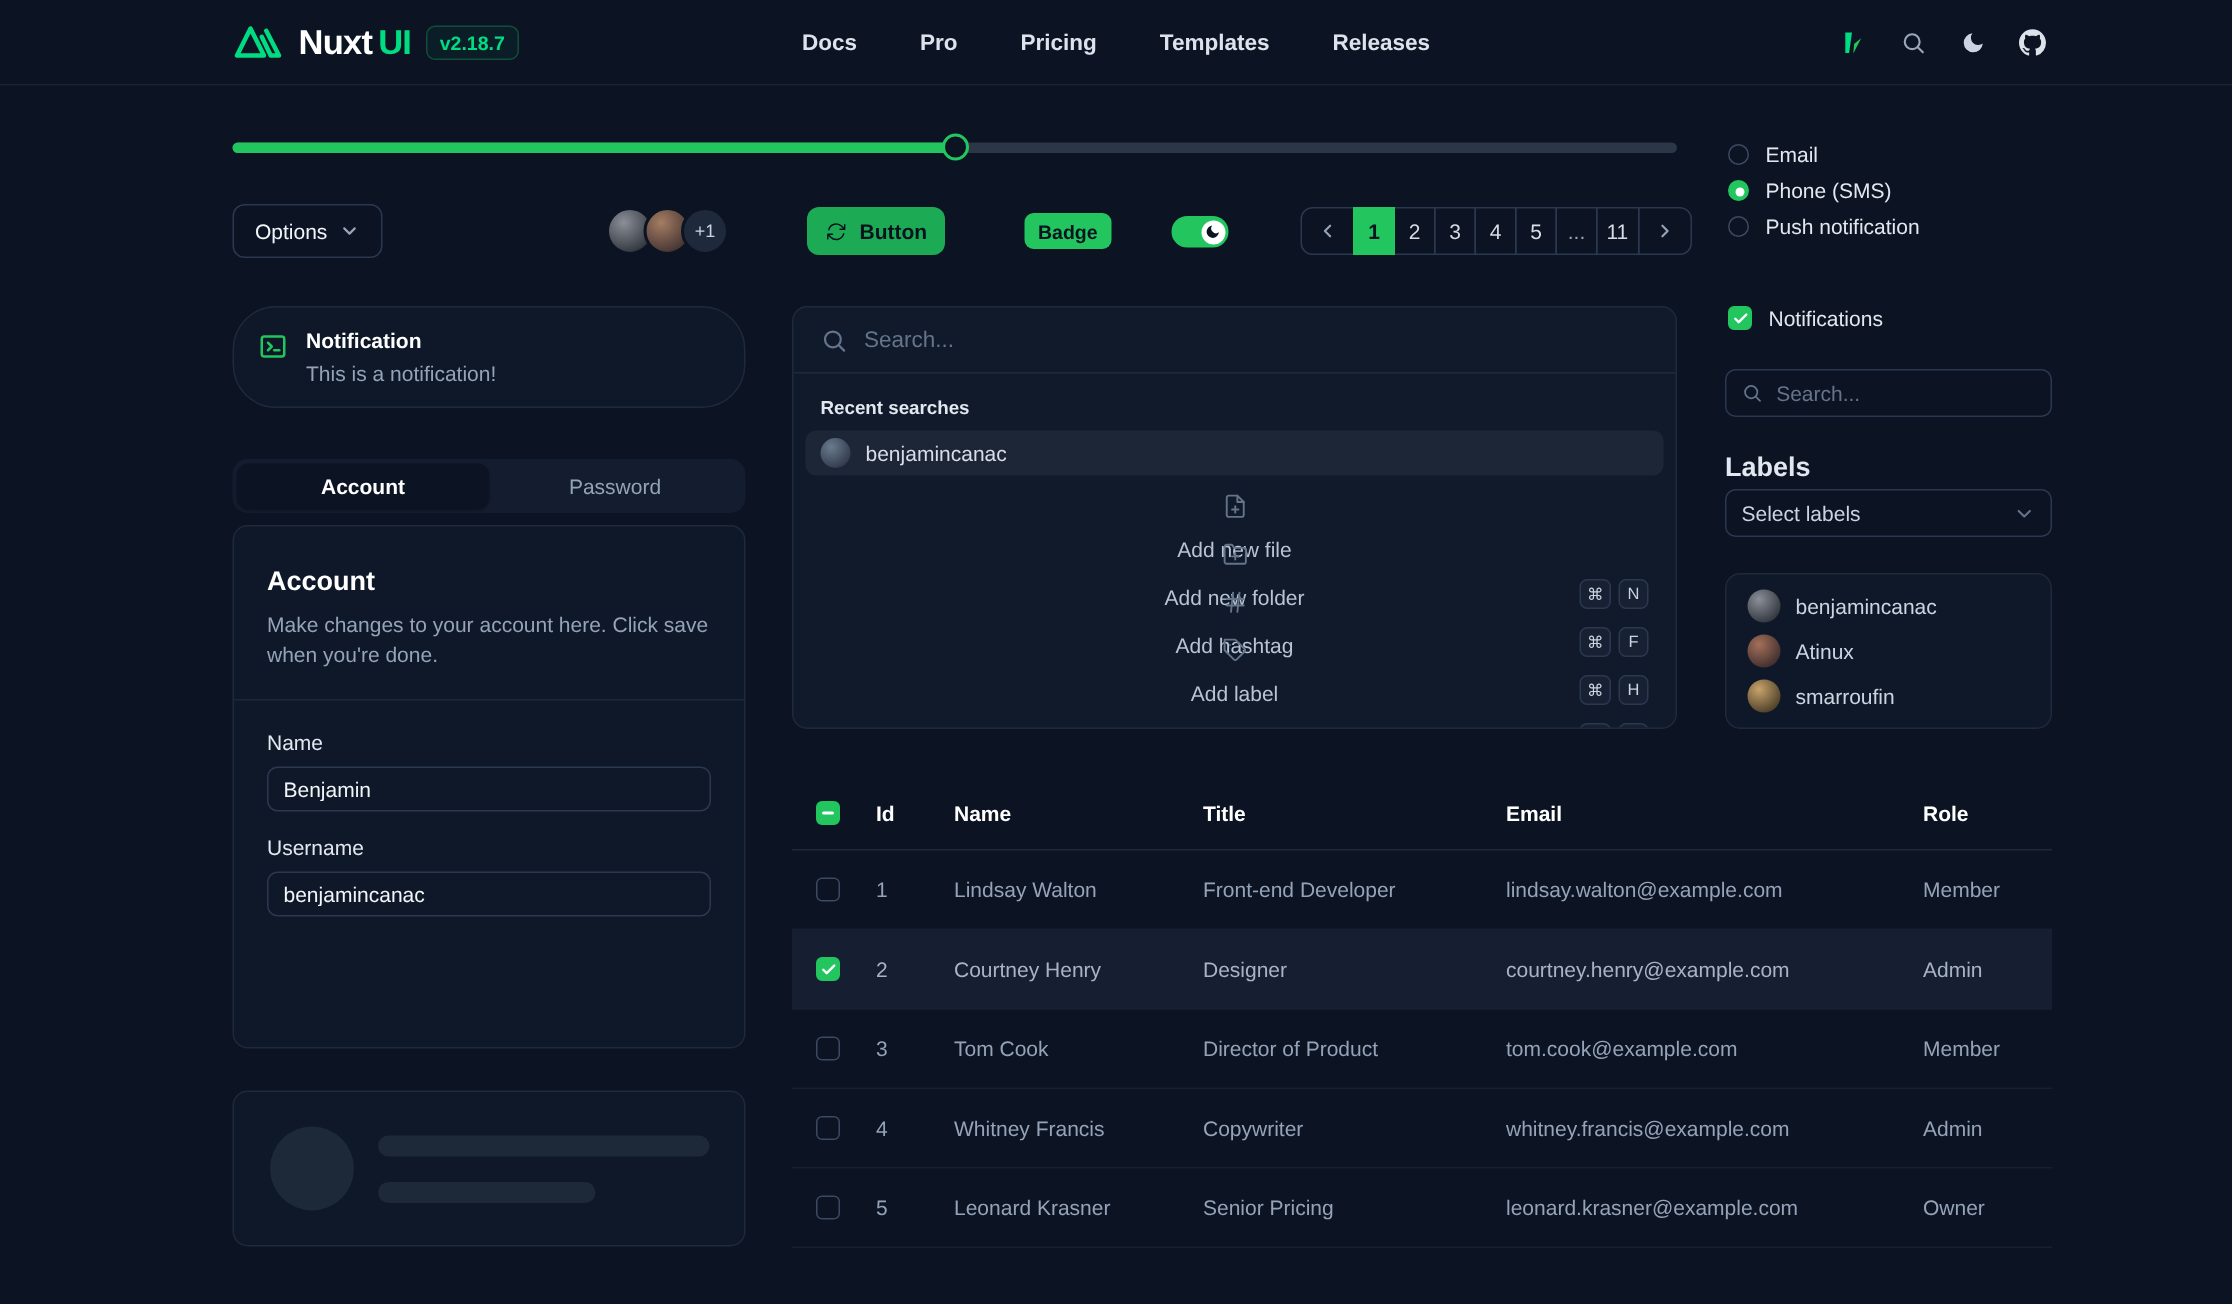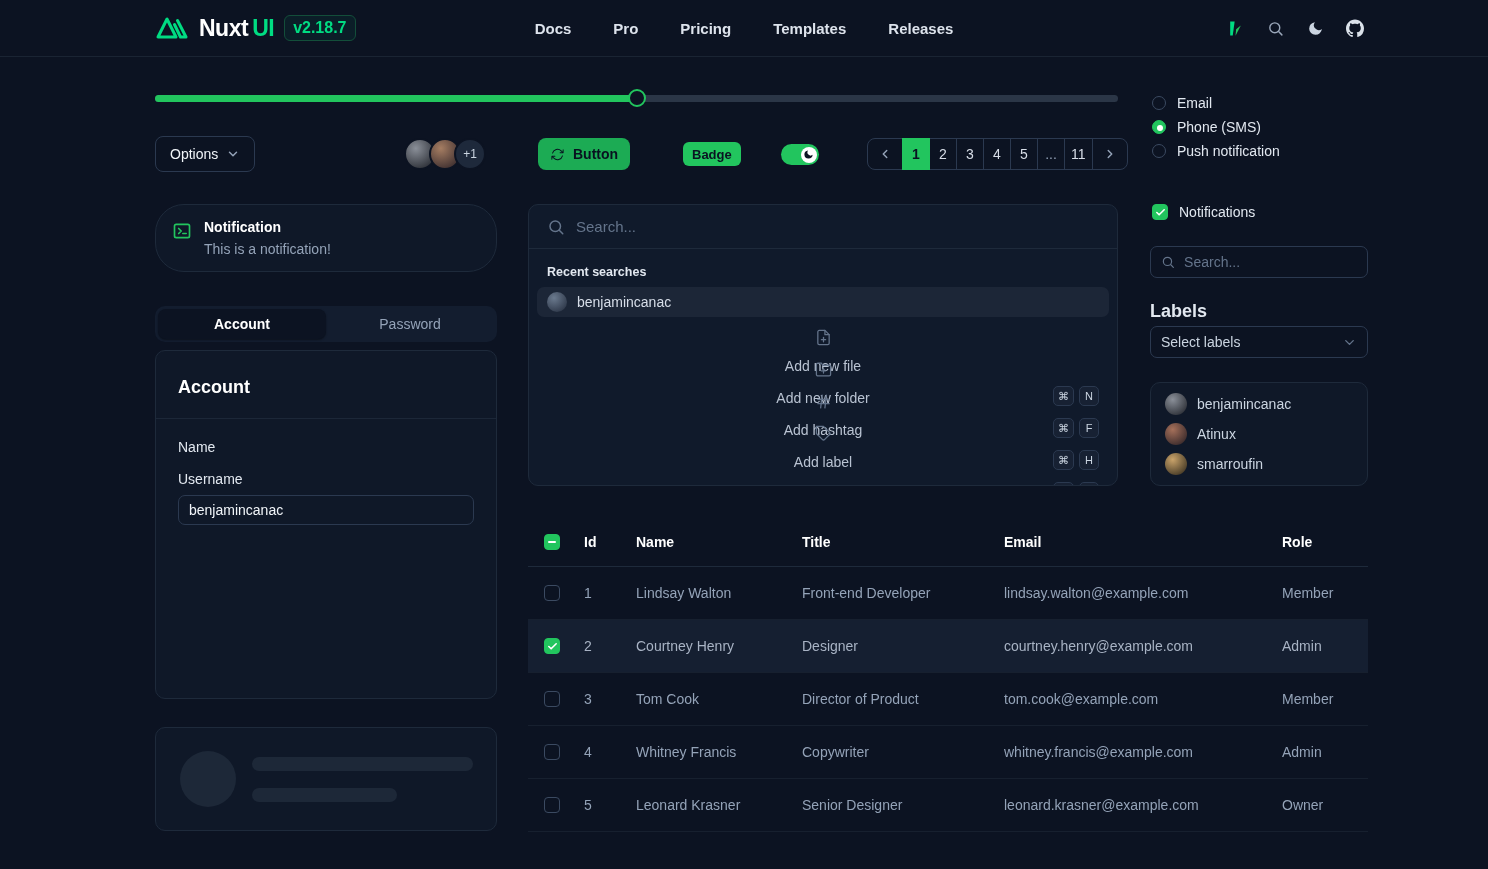--- a/index.html
+++ b/index.html
@@ -5,21 +5,21 @@
   * { margin:0; padding:0; box-sizing:border-box; }
   body { background:#0c1322; font-family:"Liberation Sans", sans-serif; color:#e2e8f0; }
   .app { position:relative; width:1488px; height:869px; overflow:hidden; background:#0c1322; }
 
   
   .header { position:absolute; top:0; left:0; width:100%; height:57px; border-bottom:1px solid #1a2433;
             display:flex; align-items:center; padding:0 124px 0 155px; }
   .brand { display:flex; align-items:center; gap:10px; }
   .brand-name { font-size:23px; font-weight:700; color:#fff; letter-spacing:-0.5px; }
   .brand-name .suffix { color:#00dc82; margin-left:4px;margin-top:37px; }
-  .version-badge { font-size:16px; font-weight:600; color:#00dc82; border:1px solid #134e3a;
+  .version-badge { font-size:13px; font-weight:600; color:#00dc82; border:1px solid #134e3a;
                    background:rgba(0,220,130,0.06); border-radius:6px; padding:3px 8px; }
   .nav { position:absolute; left:50%; transform:translateX(-50%); display:flex; gap:42px; }
   .nav a { color:#dde3ec; font-size:15px; font-weight:600; text-decoration:none; }
   .header-icons { margin-left:auto; display:flex; align-items:center; gap:22px; }
   .hicon { width:18px; height:18px; color:#9aa7ba; display:flex; align-items:center; justify-content:center; cursor:pointer; }
 
   
   .slider { position:absolute; left:155px; top:91px; width:963px; height:14px; }
   .slider-track { position:absolute; top:4px; width:100%; height:7px; border-radius:4px; background:#2b3647; }
   .slider-fill { position:absolute; top:4px; left:0; width:50%; height:7px; border-radius:4px 0 0 4px; background:#22c55e; }
@@ -273,24 +273,26 @@
   </div>
 
   <div class="tabs">
     <div class="tab active">Account</div>
     <div class="tab">Password</div>
   </div>
 
   <div class="card account-card">
     <div class="ac-header">
       <div class="ac-title">Account</div>
+      <div class="ac-desc">Make changes to your account here. Click save when you're done.</div>
     </div>
     <div class="ac-body">
       <div class="field">
         <label class="field-label">Name</label>
+        <input class="text-input" type="text" value="Benjamin" style="">
       </div>
       <div class="field">
         <label class="field-label">Username</label>
         <input class="text-input" type="text" value="benjamincanac" style="">
       </div>
     </div>
   </div>
 
   <div class="card skeleton">
     <div class="sk-circle"></div>
@@ -437,21 +439,21 @@
       <div class="col-email">whitney.francis@example.com</div>
       <div class="col-role">Admin</div>
     </div>
 
     <div class="trow">
       <div class="col-check">
           <div class="checkbox"></div>
         </div>
       <div class="col-id">5</div>
       <div class="col-name">Leonard Krasner</div>
-      <div class="col-title">Senior Designer</div>
+      <div class="col-title">Senior Pricing</div>
       <div class="col-email">leonard.krasner@example.com</div>
       <div class="col-role">Owner</div>
     </div>
   </div>
 
   <div class="radio-group">
     <div class="radio-row">
       <span class="radio"></span>
       <span class="radio-label">Email</span>
     </div>

